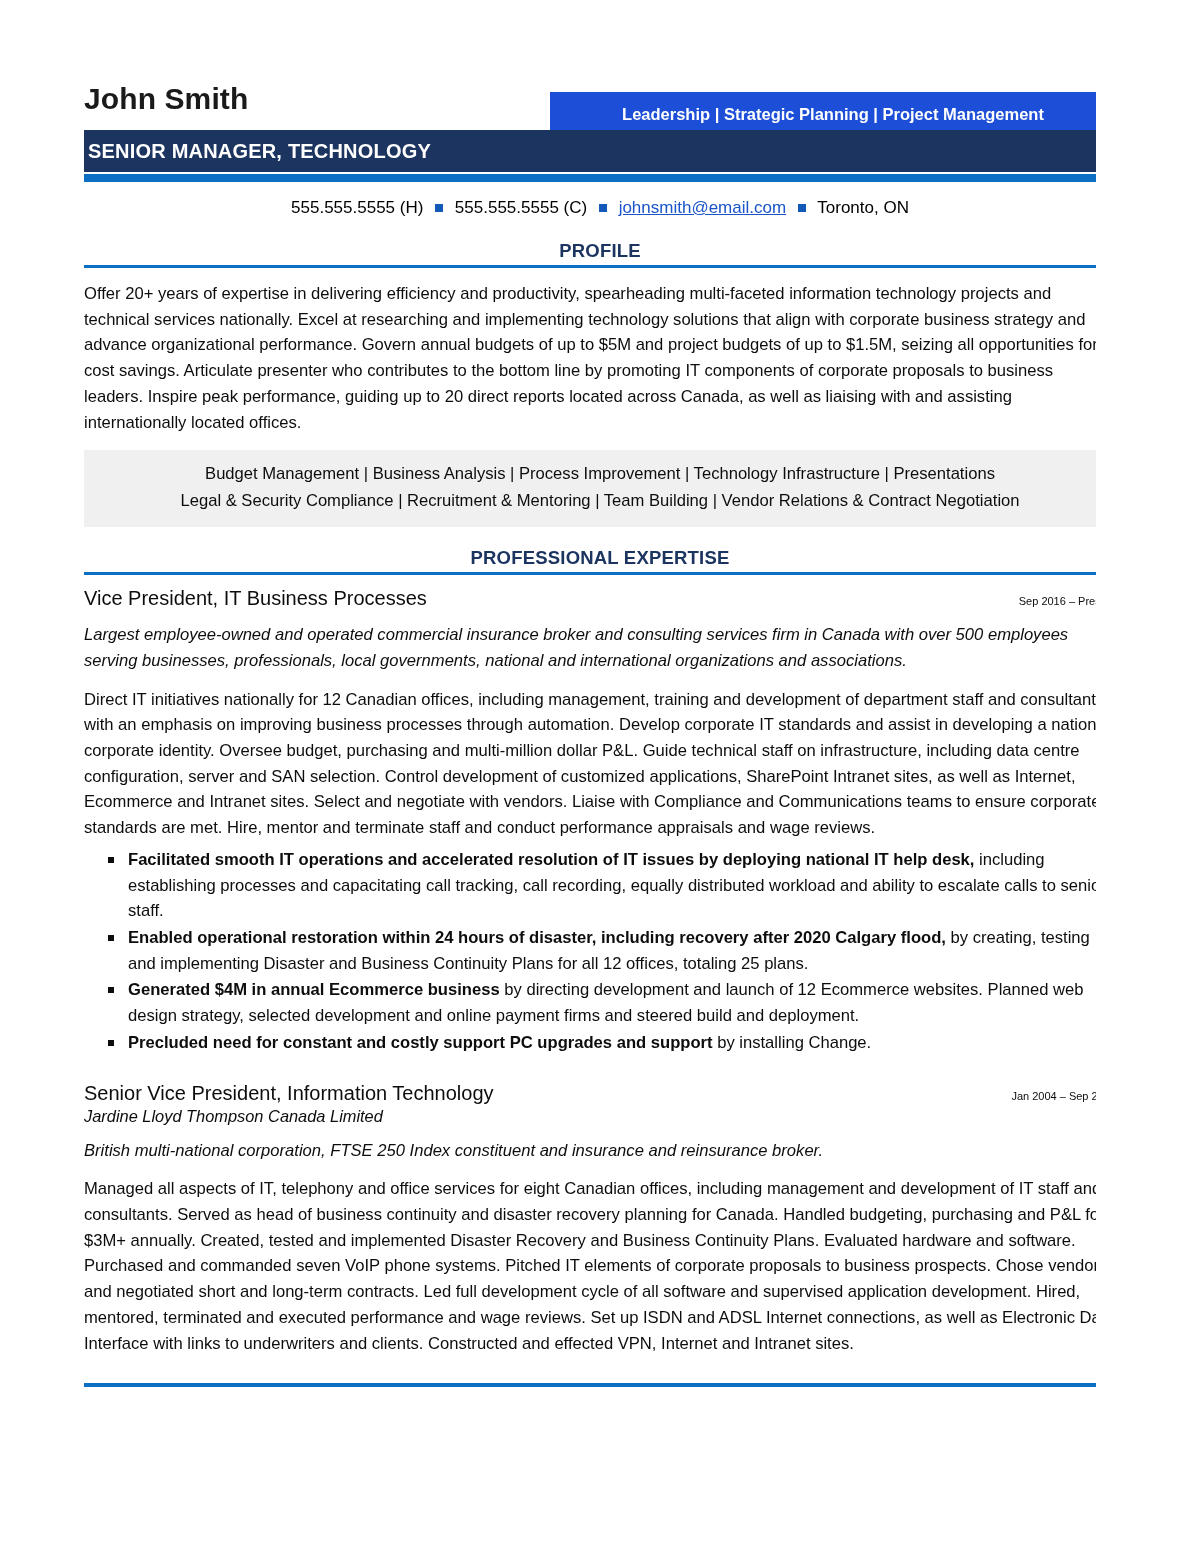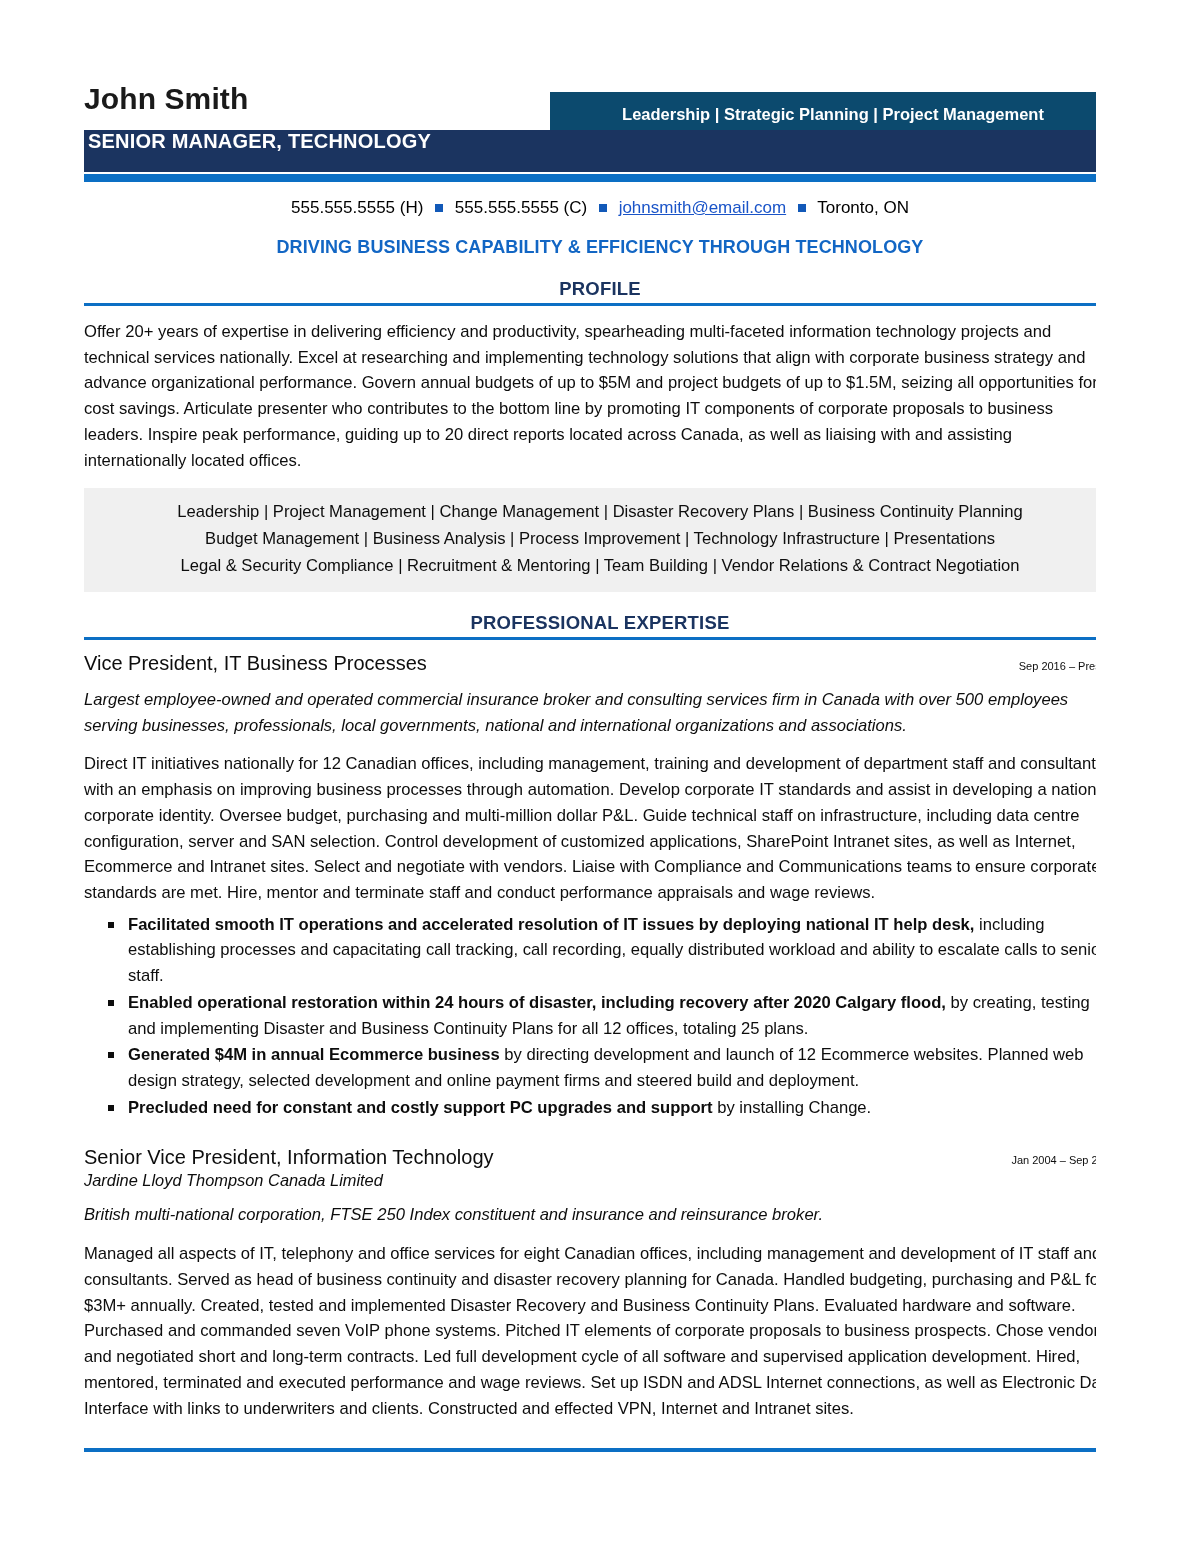--- a/index.html
+++ b/index.html
@@ -41,40 +41,41 @@
     letter-spacing: 0.1px;
     color: #1a1a1a;
     line-height: 1.1;
   }
   .tagline-box {
     position: absolute;
     left: 466px;
     top: 18px;
     width: 566px;
     height: 44px;
-    background: #0c4a6e;
+    background: #1d4ed8;
     display: flex;
     align-items: center;
     justify-content: center;
     box-sizing: border-box;
   }
   .tagline-box span {
     color: #ffffff;
     font-size: 16.5px;
     font-weight: bold;
     white-space: nowrap;
   }
   .title-bar {
     position: absolute;
     left: 0;
     top: 56px;
     width: 1032px;
     height: 42px;
     background: #1b3460;
     display: flex;
+    align-items: center;
     box-sizing: border-box;
   }
   .title-bar span {
     color: #ffffff;
     font-size: 20px;
     font-weight: bold;
     padding-left: 4px;
     letter-spacing: 0.2px;
   }
   .accent-bar {
@@ -243,28 +244,26 @@
     <div class="contact">
       <span>555.555.5555 (H)</span>
       <span class="sep-square"></span>
       <span>555.555.5555 (C)</span>
       <span class="sep-square"></span>
       <a class="email-link" href="#">johnsmith@email.com</a>
       <span class="sep-square"></span>
       <span>Toronto, ON</span>
     </div>
 
-    <div class="headline">DRIVING BUSINESS CAPABILITY &amp; EFFICIENCY THROUGH TECHNOLOGY</div>
 
     <div class="section-head">PROFILE</div>
     <div class="section-rule"></div>
     <p class="body">Offer 20+ years of expertise in delivering efficiency and productivity, spearheading multi-faceted information technology projects and technical services nationally. Excel at researching and implementing technology solutions that align with corporate business strategy and advance organizational performance. Govern annual budgets of up to $5M and project budgets of up to $1.5M, seizing all opportunities for cost savings. Articulate presenter who contributes to the bottom line by promoting IT components of corporate proposals to business leaders. Inspire peak performance, guiding up to 20 direct reports located across Canada, as well as liaising with and assisting internationally located offices.</p>
 
     <div class="skills-box">
-      <div>Leadership | Project Management | Change Management | Disaster Recovery Plans | Business Continuity Planning</div>
       <div>Budget Management | Business Analysis | Process Improvement | Technology Infrastructure | Presentations</div>
       <div>Legal &amp; Security Compliance | Recruitment &amp; Mentoring | Team Building | Vendor Relations &amp; Contract Negotiation</div>
     </div>
 
     <div class="section-head">PROFESSIONAL EXPERTISE</div>
     <div class="section-rule"></div>
 
     <div class="job">
       <div class="job-row">
         <div class="job-title">Vice President, IT Business Processes</div>

